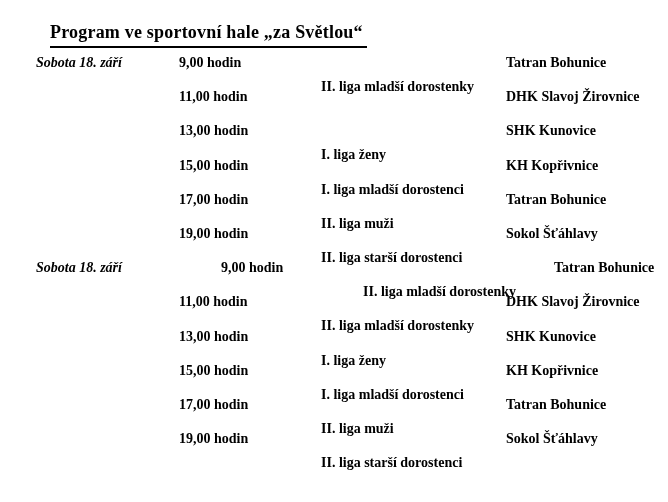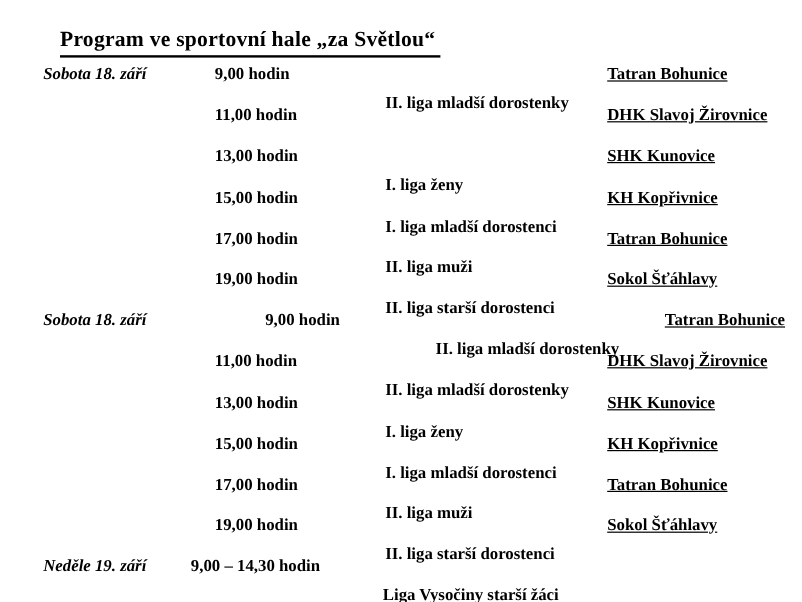--- a/index.html
+++ b/index.html
@@ -36,21 +36,21 @@
     width: 528px;
     height: 22px;
     line-height: 22px;
     font-size: 14px;
     white-space: nowrap;
   }
   .c { position: absolute; top: 0; }
   .c-date   { left: 20px; font-style: italic; }
   .c-time   { left: 163px; }
   .c-league { left: 305px; margin-top: 24px; }
-  .c-team   { left: 490px; text-decoration: underline; }
+  .c-team   { left: 490px; }
   .row--shifted .c-time   { left: 205px; }
   .row--shifted .c-league { left: 347px; }
   .row--shifted .c-team   { left: 538px; }
   .caret {
     display: inline-block;
     width: 1.2px;
     height: 19px;
     background: #000;
     vertical-align: -3px;
     margin-left: 1px;
@@ -130,19 +130,14 @@
     <span class="c c-league">II. liga muži</span>
     <span class="c c-team">Tatran Bohunice</span>
   </div>
 
   <div class="row" style="top:428px">
     <span class="c c-time">19,00 hodin</span>
     <span class="c c-league">II. liga starší dorostenci</span>
     <span class="c c-team">Sokol Šťáhlavy</span>
   </div>
 
-  <div class="row" style="top:462px">
-    <span class="c c-date">Neděle 19. září</span>
-    <span class="c c-time" style="left:143px">9,00 – 14,30 hodin</span>
-    <span class="c c-league" style="left:303px">Liga Vysočiny starší žáci</span>
-  </div>
 
 </div>
 
 </body></html>

